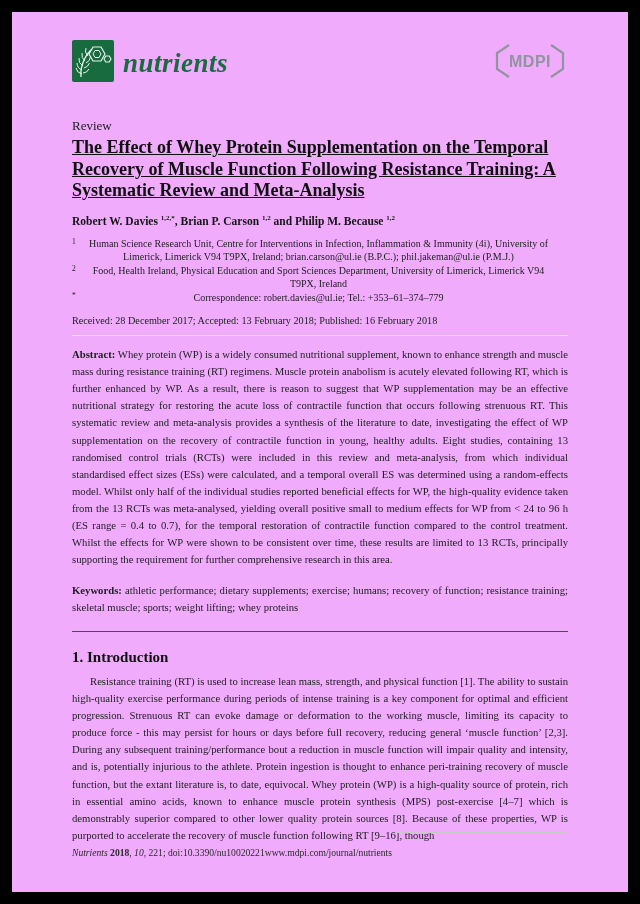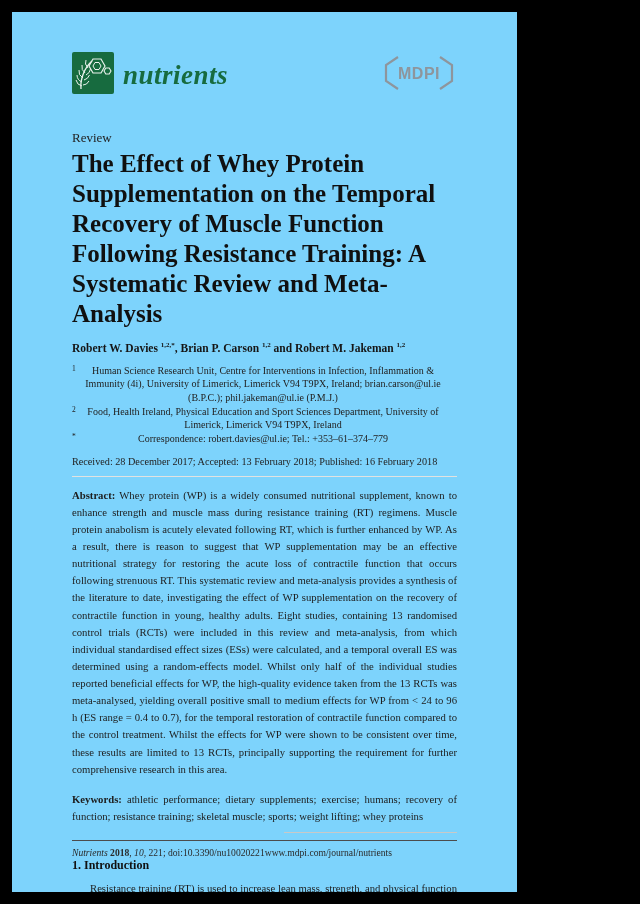--- a/index.html
+++ b/index.html
@@ -4,59 +4,59 @@
 <style>
   html,body { margin:0; padding:0; }
   body {
     width:640px; height:904px;
     background:#000;
     position:relative;
     font-family:"Liberation Serif", serif;
   }
   .page {
     position:absolute; left:12px; top:12px;
-    width:505px; height:880px;
-    background:#7dd3fc;
+    width:616px; height:880px;
+    background:#f0abfc;
     box-sizing:border-box;
-    padding:40px 60px 0 60px;
+    padding:28px 60px 0 60px;
     overflow:hidden;
     color:#1c1c1c;
   }
   
   .header { display:flex; justify-content:space-between; align-items:flex-start; margin-bottom:32px; }
   .brand { display:flex; align-items:center; gap:9px; }
   .brand-name {
     font-style:italic; font-weight:bold;
     font-size:27px; letter-spacing:0.5px;
     color:#176B3F;
   }
   .mdpi-wrap { margin-top:3px;text-align:right; }
   
   .review { font-size:13px; color:#222; margin-bottom:3px; }
   .title {
-    font-weight:bold; font-size:25px; line-height:1.2;
-    color:#101010; margin:0 0 12px 0;
+    font-weight:bold; font-size:18px; line-height:1.2;
+    color:#101010; margin:0 0 12px 0;text-decoration:underline;
   }
   .authors { font-weight:bold; font-size:11.5px; margin-bottom:10px; color:#151515; }
   .authors sup { font-size:7px; }
   .affil { display:flex; font-size:10px; line-height:1.36; color:#222; }
   .affil .marker { width:13px; flex:none; }
   .affil .marker span { vertical-align:super; font-size:7.5px; }
   .affil .text { flex:1; padding-right:16px;text-align:center; }
   .dates { font-size:10.2px; margin-top:9px; color:#222; }
   .hairline { border-top:1px solid #e2e2e0; margin-top:9px; }
   
   .abstract, .keywords, .body-par {
     font-size:10.7px; line-height:1.6; text-align:justify; color:#1d1d1d;
   }
   .abstract { margin-top:10px; }
   .keywords { margin-top:13px; }
   .lbl { font-weight:bold; }
   .sep { border-top:1.6px solid #4c4c4c; margin-top:15px; }
-  .sec-head { font-weight:bold; font-size:12px; margin-top:17px; color:#111; }
+  .sec-head { font-weight:bold; font-size:15px; margin-top:17px; color:#111; }
   .body-par { margin-top:7px; text-indent:18px; }
   
   .footer-rule {
     position:absolute; right:60px; bottom:59px;
     width:173px; border-top:1px solid #c9c9c7;
   }
   .footer {
     position:absolute; left:60px; right:60px; bottom:34px;
     font-size:9.6px; color:#2a2a2a;
     display:flex; 
@@ -96,21 +96,21 @@
         <path d="M59 2 L71 10 L71 26 L59 34" stroke="#8E959C" fill="none" stroke-width="2.2"></path>
         <text x="38" y="24" text-anchor="middle" font-family="Liberation Sans, sans-serif" font-size="16" font-weight="bold" letter-spacing="0.5" fill="#8E959C">MDPI</text>
       </svg>
     </div>
   </div>
 
   <div class="review">Review</div>
   <h1 class="title">The Effect of Whey Protein Supplementation on the Temporal Recovery of Muscle Function Following Resistance Training: A Systematic Review and Meta-Analysis</h1>
 
   <div class="authors">
-    <span>Robert W. Davies </span><sup>1,2,*</sup><span>, </span><span>Brian P. Carson </span><sup>1,2</sup><span> and </span><span>Robert M. Jakeman </span><sup>1,2</sup>
+    <span>Robert W. Davies </span><sup>1,2,*</sup><span>, </span><span>Brian P. Carson </span><sup>1,2</sup><span> and </span><span>Philip M. Because </span><sup>1,2</sup>
   </div>
 
   <div class="affil">
     <div class="marker"><span>1</span></div>
     <div class="text">Human Science Research Unit, Centre for Interventions in Infection, Inflammation &amp; Immunity (4i), University of Limerick, Limerick V94 T9PX, Ireland; brian.carson@ul.ie (B.P.C.); phil.jakeman@ul.ie (P.M.J.)</div>
   </div>
   <div class="affil">
     <div class="marker"><span>2</span></div>
     <div class="text">Food, Health Ireland, Physical Education and Sport Sciences Department, University of Limerick, Limerick V94 T9PX, Ireland</div>
   </div>

